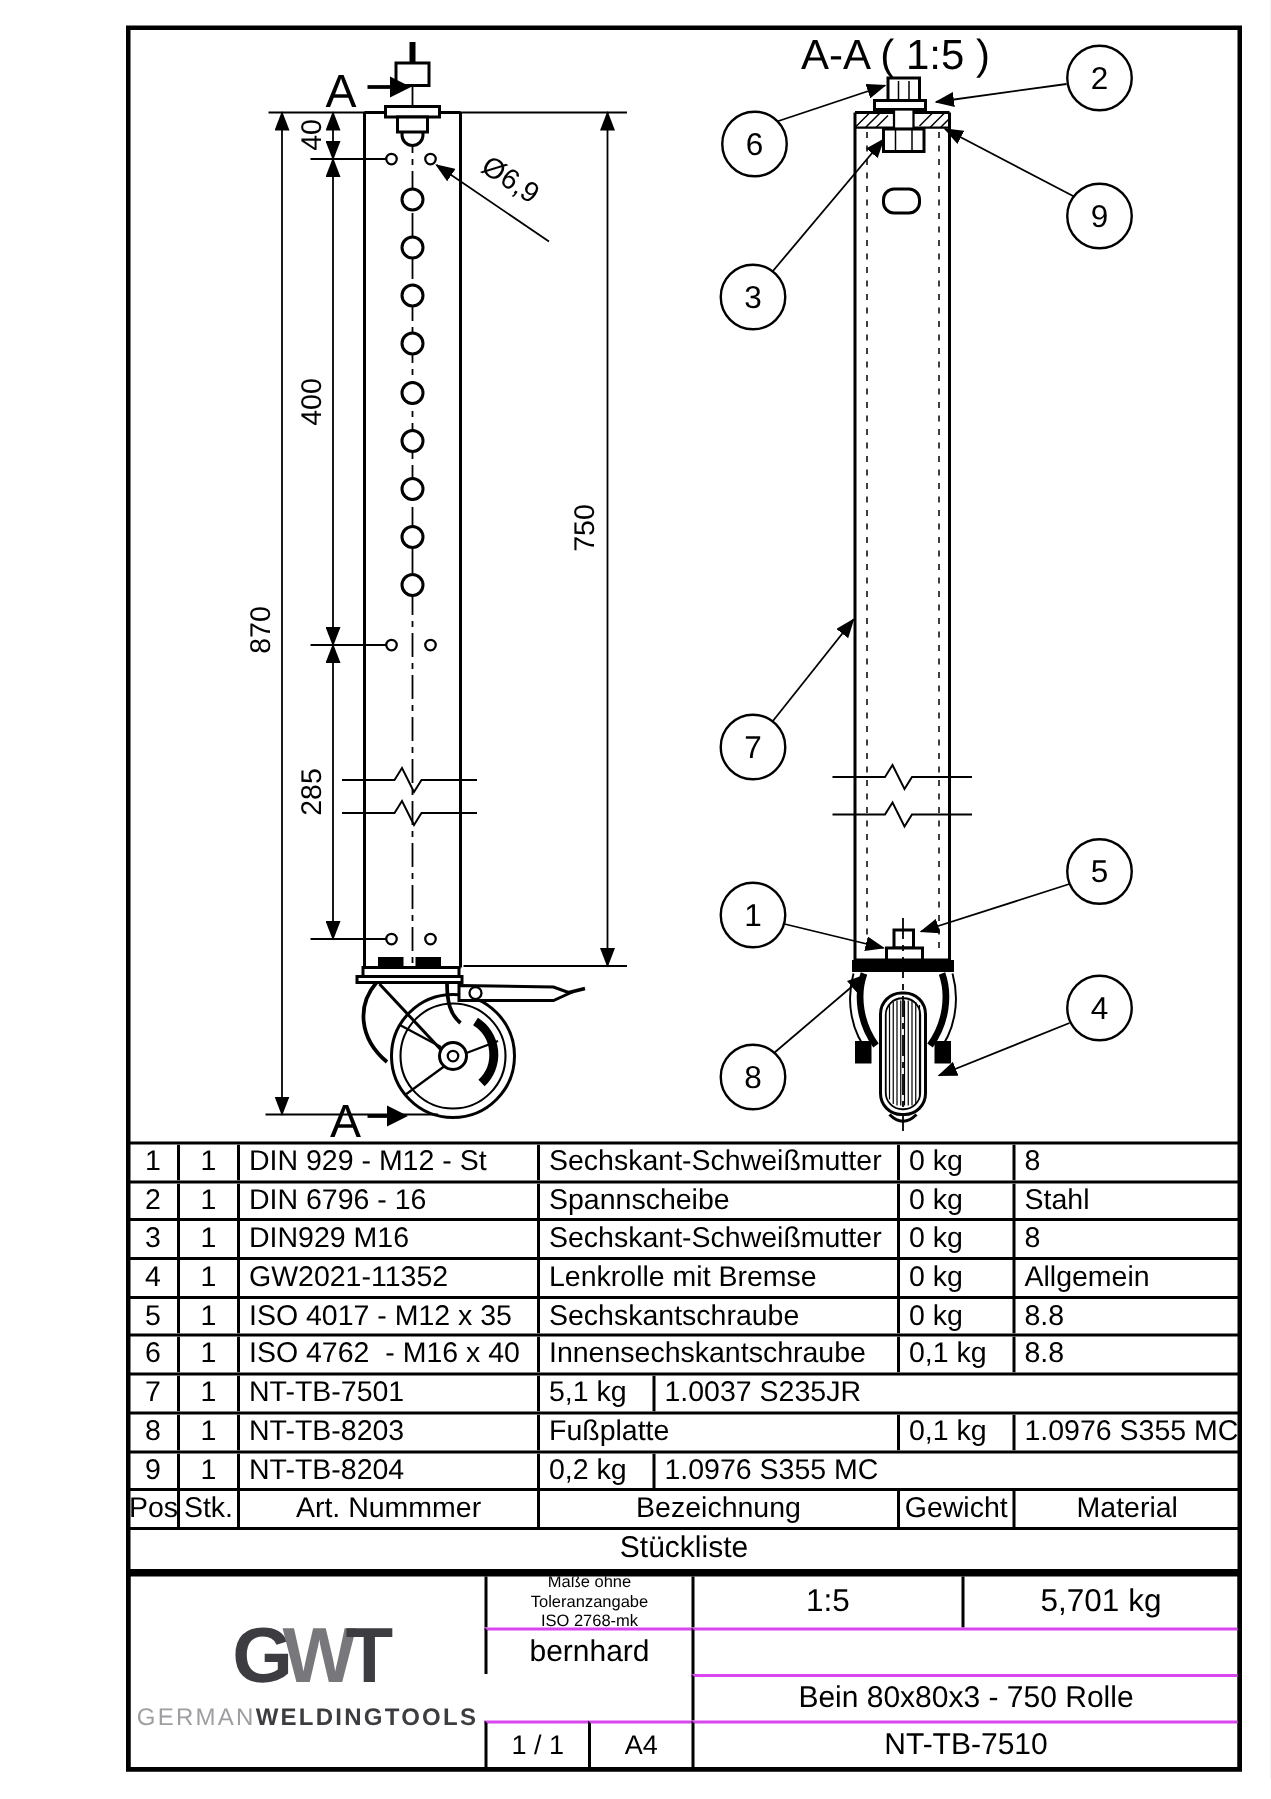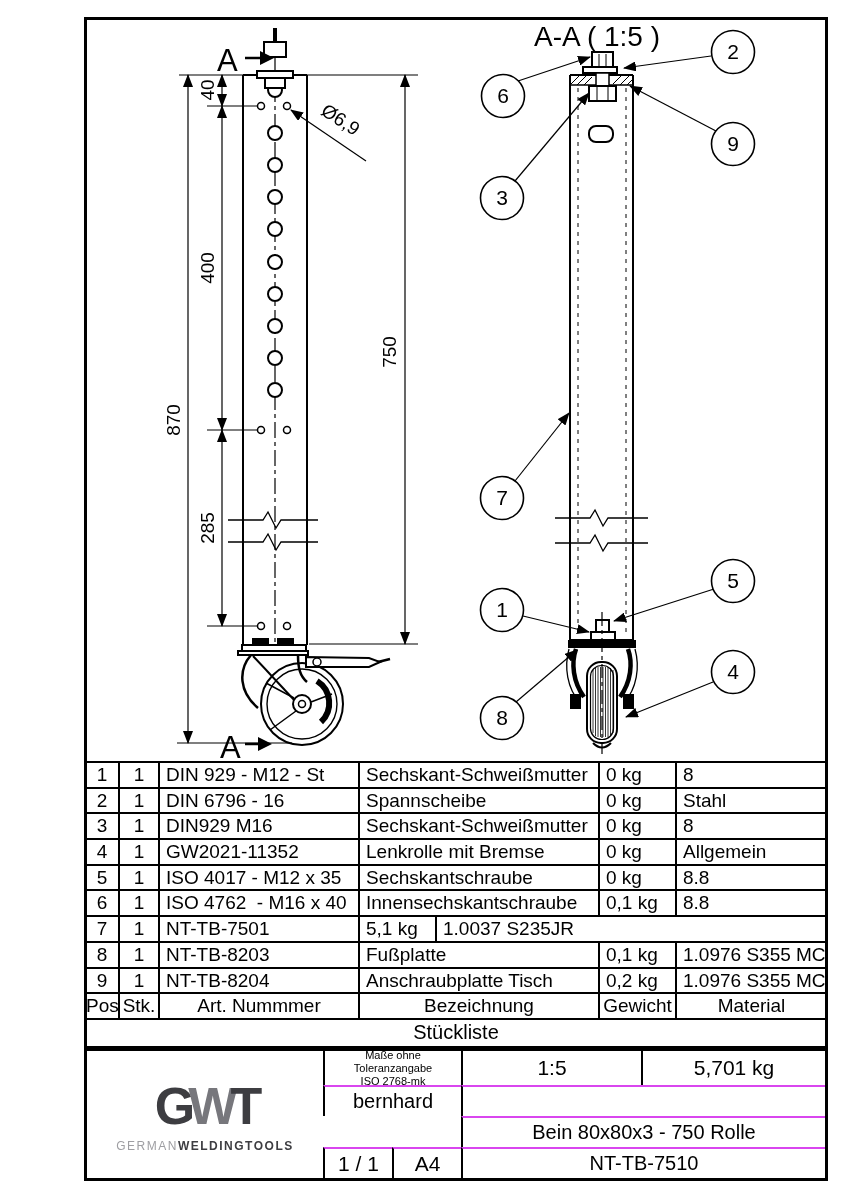--- a/index.html
+++ b/index.html
@@ -35,23 +35,23 @@
   .title-block{position:absolute;left:84px;top:1048px;width:744px;height:133px;
                border:3px solid #000;box-sizing:border-box;
                display:grid;grid-template-columns:236px 69px 69px 180px 184px;
                grid-template-rows:34px 31px 31px 31px;}
   .tb-cell{box-sizing:border-box;border-left:2px solid #000;display:flex;
            align-items:center;justify-content:center;overflow:hidden;}
   .tb-top{border-top:2px solid #d946ef;}
   .tb-logo{grid-column:1;grid-row:1/5;border-left:none;display:flex;flex-direction:column;
            align-items:center;justify-content:center;}
   .logo-big{font-size:52px;font-weight:bold;letter-spacing:-7px;line-height:58px;}
-  .logo-sub{font-size:12px;letter-spacing:1.5px;margin-top:4px;white-space:nowrap;}
+  .logo-sub{font-size:16px;letter-spacing:1.5px;margin-top:4px;white-space:nowrap;}
   .tol{flex-direction:column;font-size:11px;line-height:13px;text-align:center;}
-  .f21{font-size:21px;} .f20{font-size:20px;} .f19{font-size:21px;}
+  .f21{font-size:21px;} .f20{font-size:20px;} .f19{font-size:18px;}
 </style>
 </head>
 <body>
 
 <div class="sheet">
   <div class="frame"></div>
 
   <svg class="views" width="847" height="1199" viewBox="0 0 847 1199">
     <defs>
       <marker id="arr" markerWidth="13" markerHeight="10" refX="12" refY="5" orient="auto-start-reverse" markerUnits="userSpaceOnUse">
@@ -262,21 +262,21 @@
   <div class="parts-table">
     <div>
         <div class="tr"><div class="td c0">1</div><div class="td c1">1</div><div class="td c2">DIN 929 - M12 - St</div><div class="td c3">Sechskant-Schweißmutter</div><div class="td c4">0 kg</div><div class="td c5">8</div></div>
         <div class="tr"><div class="td c0">2</div><div class="td c1">1</div><div class="td c2">DIN 6796 - 16</div><div class="td c3">Spannscheibe</div><div class="td c4">0 kg</div><div class="td c5">Stahl</div></div>
         <div class="tr"><div class="td c0">3</div><div class="td c1">1</div><div class="td c2">DIN929 M16</div><div class="td c3">Sechskant-Schweißmutter</div><div class="td c4">0 kg</div><div class="td c5">8</div></div>
         <div class="tr"><div class="td c0">4</div><div class="td c1">1</div><div class="td c2">GW2021-11352</div><div class="td c3">Lenkrolle mit Bremse</div><div class="td c4">0 kg</div><div class="td c5">Allgemein</div></div>
         <div class="tr"><div class="td c0">5</div><div class="td c1">1</div><div class="td c2">ISO 4017 - M12 x 35</div><div class="td c3">Sechskantschraube</div><div class="td c4">0 kg</div><div class="td c5">8.8</div></div>
         <div class="tr"><div class="td c0">6</div><div class="td c1">1</div><div class="td c2">ISO 4762  - M16 x 40</div><div class="td c3">Innensechskantschraube</div><div class="td c4">0,1 kg</div><div class="td c5">8.8</div></div>
         <div class="tr"><div class="td c0">7</div><div class="td c1">1</div><div class="td c2">NT-TB-7501</div><div class="td c4">5,1 kg</div><div class="td c5">1.0037 S235JR</div></div>
         <div class="tr"><div class="td c0">8</div><div class="td c1">1</div><div class="td c2">NT-TB-8203</div><div class="td c3">Fußplatte</div><div class="td c4">0,1 kg</div><div class="td c5">1.0976 S355 MC</div></div>
-        <div class="tr"><div class="td c0">9</div><div class="td c1">1</div><div class="td c2">NT-TB-8204</div><div class="td c3">Anschraubplatte Tisch</div><div class="td c4">0,2 kg</div><div class="td c5">1.0976 S355 MC</div></div>
+        <div class="tr"><div class="td c0">9</div><div class="td c1">1</div><div class="td c2">NT-TB-8204</div><div class="td c4">0,2 kg</div><div class="td c5">1.0976 S355 MC</div></div>
       </div>
     <div class="tr hdr">
       <div class="td c0">Pos</div>
       <div class="td c1">Stk.</div>
       <div class="td c2">Art. Nummmer</div>
       <div class="td c3">Bezeichnung</div>
       <div class="td c4">Gewicht</div>
       <div class="td c5">Material</div>
     </div>
     <div class="tr footer-row">

